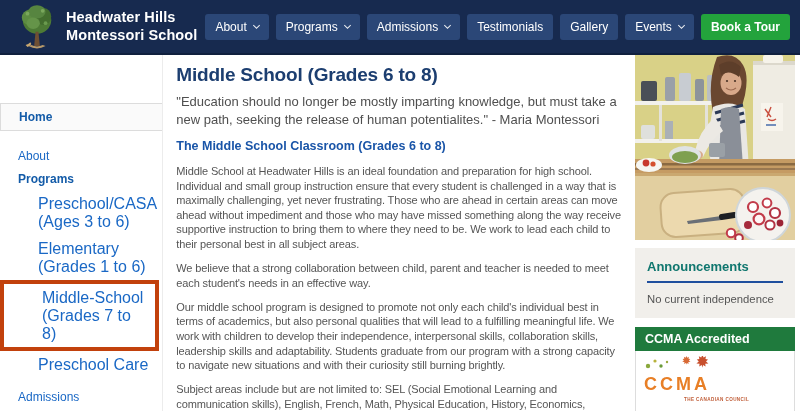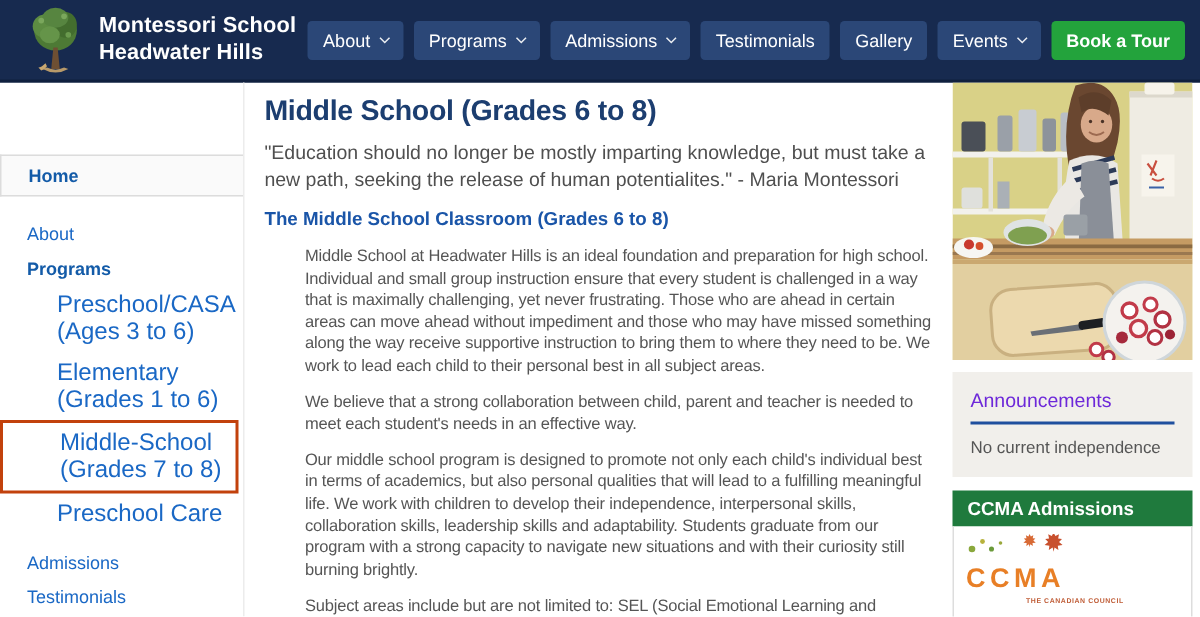--- a/index.html
+++ b/index.html
@@ -43,35 +43,35 @@
   
   .sidebar { flex: 0 0 163px; padding-top: 13px; border-right: 1px solid #ececec; font-size: 12px; }
   .side-item { color: #1a68c5; padding: 4.5px 6px 4.5px 18px; cursor: pointer; }
   .side-home {
     font-weight: 700; color: #135ba8; background: #fafafa;
     border: 1px solid #dcdcdc; border-right: none;
     padding: 6px 6px 6px 18px; margin-bottom: 13px; margin-top: 35px;
   }
   .side-bold { font-weight: 700; color: #135ba8; }
   .side-sub { padding-left: 38px; font-size: 16px; }
-  .side-active { border: 2px solid #c2410c; background: #ffffff; margin-right: 3px; }
+  .side-active { border: 4px solid #c2410c; background: #ffffff; margin-right: 3px; }
   .side-gap { margin-top: 7px; }
 
   
   .main { flex: 1 1 auto; padding: 9px 12px 0 13px; min-width: 0; }
   .main h1 { font-size: 19px; color: #1c3e70; font-weight: 700; letter-spacing: -.2px; margin-bottom: 7px; }
   .quote { font-size: 13px; line-height: 18px; color: #4f4f4f; margin-bottom: 10px; }
   .main h2 { font-size: 12.5px; color: #1a55a8; font-weight: 700; margin-bottom: 11px; }
-  .body-p { font-size: 11px; line-height: 14.6px; color: #555555; letter-spacing: -.12px; margin-bottom: 9.5px; margin-left: 27px; }
+  .body-p { font-size: 11px; line-height: 14.6px; color: #555555; letter-spacing: -.12px; margin-bottom: 9.5px; }
 
   
   .right { flex: 0 0 160px; margin-right: 5px; }
   .photo { width: 160px; height: 185px; display: block; }
   .announce { background: #f1efeb; margin-top: 8px; padding: 11px 12px 13px; }
-  .announce h3 { font-size: 13px; color: #6d28d9; font-weight: 400; margin-bottom: 7px; }
+  .announce h3 { font-size: 13px; color: #0f766e; font-weight: 700; margin-bottom: 7px; }
   .announce .rule { border: none; border-top: 2px solid #1f4f9e; margin-bottom: 10px; }
   .announce p { font-size: 11.3px; color: #555555; }
   .ccma { margin-top: 9px; }
   .ccma-head { background: #1f7a3d; color: #ffffff; font-weight: 700; font-size: 12.5px; padding: 5px 10px; }
   .ccma-body { border: 1px solid #dddddd; border-top: none; background: #ffffff; padding: 5px 6px 6px 8px; height: 68px; }
   .ccma-word { color: #e87f26; font-weight: 700; font-size: 18px; letter-spacing: 3px; line-height: 1; margin-top: 1px; }
   .ccma-captions { margin-left: 40px; margin-top: 3px; }
   .cap { font-size: 4.6px; letter-spacing: .4px; font-weight: 700; line-height: 1.6; color: #bf5b35; text-transform: uppercase; }
 </style>
 </head>
@@ -90,22 +90,22 @@
           <ellipse cx="16" cy="20" rx="7" ry="6" fill="#659449"></ellipse>
           <circle cx="10" cy="10" r="2" fill="#7aa75c"></circle>
           <circle cx="26" cy="7" r="2" fill="#7aa75c"></circle>
           <circle cx="29" cy="20" r="2" fill="#6a9a4e"></circle>
           <path d="M18.5 29 L21.5 29 L23 44 L17 44 Z" fill="#6e4f33"></path>
           <path d="M11 44 Q20 49 29 44 L26 43 Q20 46 14 43 Z" fill="#b89a6a"></path>
           <path d="M13 40 q-3 3 -5 3 l2 2 q3 -1 4 -3 Z" fill="#caa870"></path>
         </svg>
       </span>
       <div class="brand-name">
+        <div>Headwater Hills</div>
         <div>Montessori School</div>
-        <div>Headwater Hills</div>
       </div>
     </div>
 
     <div class="nav">
       <div class="nav-item">
         <span>About</span>
         <span class="chev"></span>
       </div>
       <div class="nav-item">
         <span>Programs</span>
@@ -231,21 +231,21 @@
         <circle cx="104" cy="183" r="3.8" fill="#ffffff" stroke="#b23243" stroke-width="2"></circle>
       </svg>
 
       <div class="announce">
         <h3>Announcements</h3>
         <hr class="rule">
         <p>No current independence</p>
       </div>
 
       <div class="ccma">
-        <div class="ccma-head">CCMA Admissions</div>
+        <div class="ccma-head">CCMA Accredited</div>
         <div class="ccma-body">
           <svg width="72" height="14" viewBox="0 0 72 14">
             <circle cx="4" cy="10" r="2.2" fill="#8aa83c"></circle>
             <circle cx="11" cy="5" r="1.6" fill="#b7b23c"></circle>
             <circle cx="17" cy="10" r="1.7" fill="#6a9a3a"></circle>
             <circle cx="23" cy="6" r="1.2" fill="#9aa83c"></circle>
             <g transform="translate(38,0) scale(0.55)" fill="#d86a35">
               <path d="M8 0 L9.5 3 L12.5 1.5 L11.8 5 L15 5.5 L12.5 8 L15.5 10.5 L11.5 11 L12 14.5 L8.8 12.5 L8 16 L7.2 12.5 L4 14.5 L4.5 11 L0.5 10.5 L3.5 8 L1 5.5 L4.2 5 L3.5 1.5 L6.5 3 Z"></path>
             </g>
             <g transform="translate(52,-1) scale(0.8)" fill="#c8502e">

